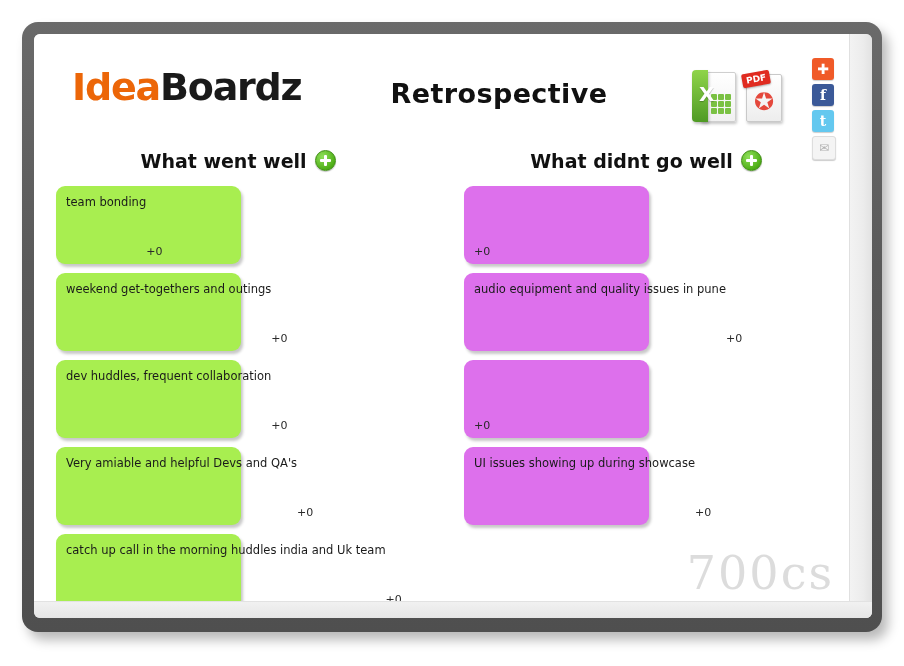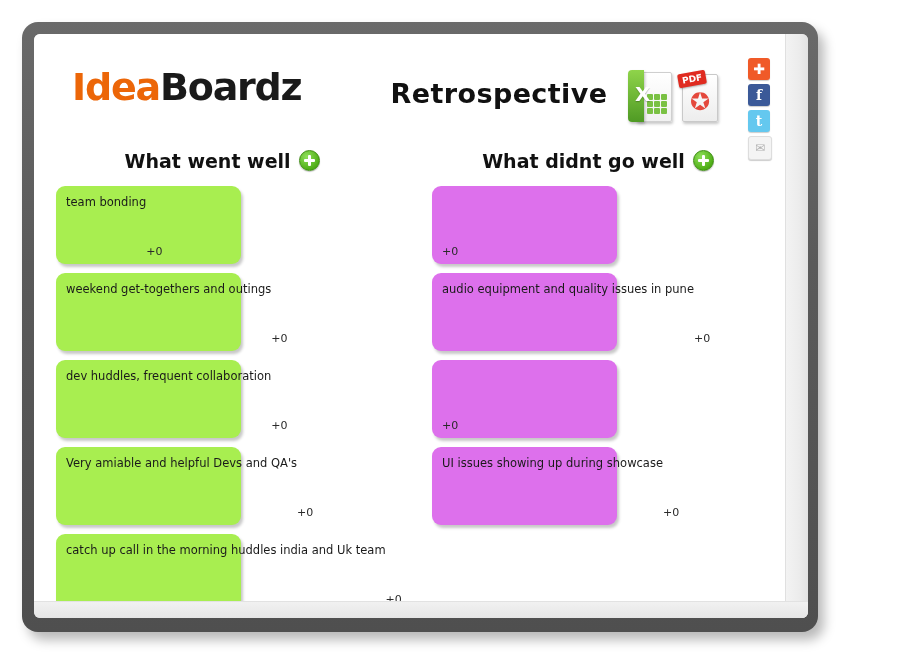--- a/index.html
+++ b/index.html
@@ -13,21 +13,21 @@
     font-family: "DejaVu Sans", sans-serif;
     overflow: hidden;
     position: relative;
   }
 
   
   #app-frame {
     position: absolute;
     left: 22px;
     top: 22px;
-    width: 796px;
+    width: 860px;
     height: 610px;
     border-radius: 16px;
     background: #5b5b5b;
     background-image: linear-gradient(180deg, #6a6a6a 0%, #5a5a5a 40%, #4f4f4f 100%);
     box-shadow: 6px 8px 12px rgba(0,0,0,0.28);
     box-sizing: border-box;
     padding: 12px 10px 14px 12px;
   }
   #frame-inner {
     position: relative;
@@ -402,19 +402,20 @@
               </div>
               <div class="card purple">
                 <div class="card-text">UI issues showing up during showcase</div>
                 <div class="card-votes">+0</div>
               </div>
             </div>
         </div>
 
       </div>
 
+      <div id="watermark">700cs</div>
     </div>
 
     <div id="right-strip"></div>
     <div id="bottom-strip"></div>
 
   </div>
 </div>
 
 </body></html>

